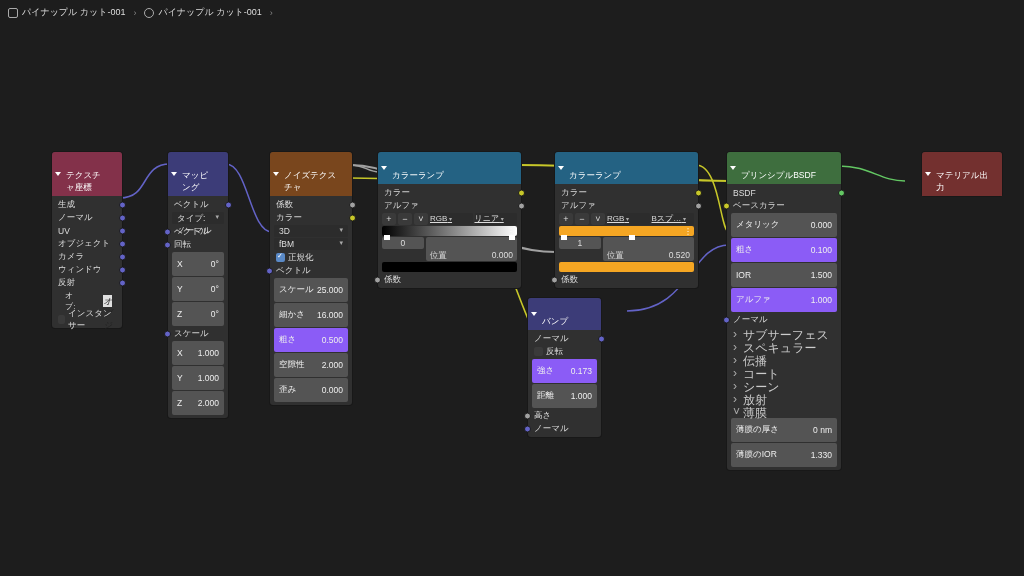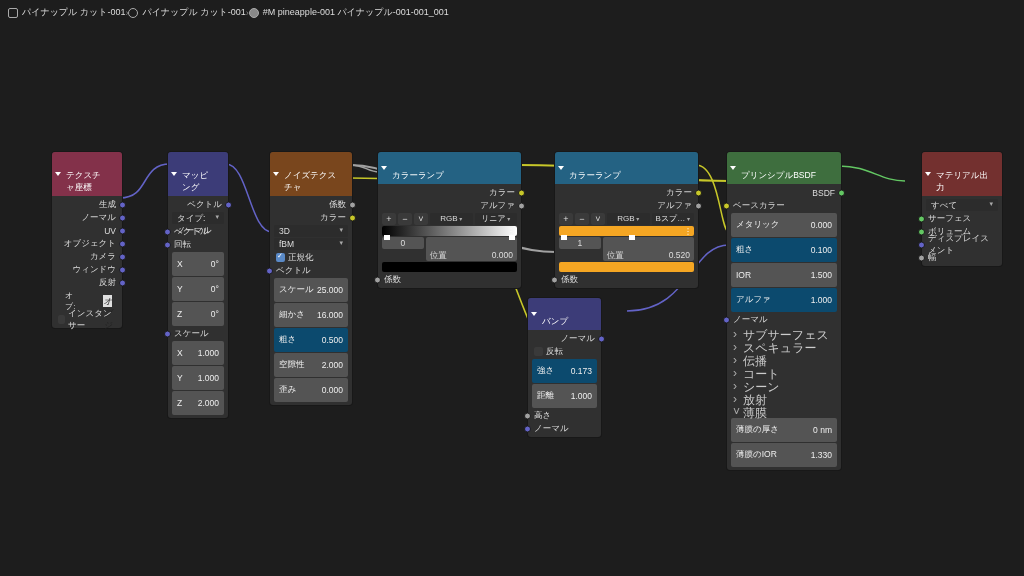--- a/index.html
+++ b/index.html
@@ -11,20 +11,21 @@
     width: 1024px;
     height: 576px;
     overflow: hidden;
     position: relative;
   }
   .breadcrumb {
     position: absolute;
     top: 6px; left: 8px;
     display: flex;
     align-items: center;
+    gap: 8px;
     color: #ddd;
     font-size: 9px;
   }
   .breadcrumb .sep { color: #888; }
   .bc-icon { display:inline-block; width:10px; height:10px; border:1px solid #aaa; border-radius:2px; margin-right:4px; vertical-align:middle;}
   .bc-icon.arm { border-radius:50%; position:relative;}
   .bc-icon.sphere{ border-radius:50%; background:#888;}
   .canvas { position:absolute; top:0; left:0; width:1024px; height:576px; }
   svg.wires { position:absolute; top:0; left:0; width:1024px; height:576px; pointer-events:none; }
 
@@ -55,73 +56,72 @@
   .hdr-green  { background:#3e6e3e; }
   .hdr-dred   { background:#73302f; }
 
   .body { padding: 2px 0; }
   .row {
     display:flex; align-items:center;
     padding: 1px 6px;
     position:relative;
     height: 13px;
   }
-  .row.right { justify-content:flex-end; }
+  .row.right { }
   .row.left  { justify-content:flex-start; }
 
   .sock { position:absolute; width:7px; height:7px; border-radius:50%; top:50%; transform:translateY(-50%); border:1px solid #1a1a1a; }
   .sock.out { right:-4px; }
   .sock.in  { left:-4px; }
   .sock.vec { background:#6363c7; }
   .sock.col { background:#c7c729; }
   .sock.fac { background:#a1a1a1; }
   .sock.sha { background:#63c763; }
 
   .field {
     background:#545454; border-radius:2px; display:flex; align-items:center; justify-content:space-between;
     padding:1px 5px; margin:1px 4px; font-size:8.5px; color:#eee; height:24px;
   }
   .field .l {color:#eee;}
   .field .v {color:#eee;}
-  .field.sel { background:#0c4a6e; }
+  .field.sel { background:#8b5cf6; }
   .drop { background:#2c2c2c; border-radius:2px; margin:1px 4px; padding:1px 5px; display:flex; justify-content:space-between; height:12px;}
   .drop::after{content:"▾"; color:#aaa; font-size:7px;}
   .sub { padding-left:10px; color:#ccc; font-size:12px; margin:1px 6px; position:relative; height:12px;}
   .sub::before{content:"›"; position:absolute; left:0; color:#aaa;}
   .sub.down::before{content:"˅";}
   .chk { display:inline-block; width:9px; height:9px; background:#5a8ac7; border-radius:2px; margin-right:3px; position:relative;}
   .chk::after{content:"✓"; color:#fff; font-size:7px; position:absolute; left:1px; top:-1px;}
   .chk.off{background:#3a3a3a;} .chk.off::after{content:"";}
   .grad { height:10px; margin:1px 4px; border-radius:2px; position:relative;}
   .grad.bw { background:linear-gradient(90deg,#000,#fff);}
   .grad.or { background:linear-gradient(90deg,#f5a623,#f5a623);}
   .grad .dots{position:absolute; right:2px; top:1px; color:#fff; font-size:8px;}
   .grad .hnd{position:absolute; top:9px; width:6px; height:5px; background:#fff;}
   .grad.or .hnd{background:#fff;} 
   .bar { display:flex; gap:2px; margin:1px 4px;}
   .bar .btn{flex:0 0 14px; background:#3a3a3a; border-radius:2px; text-align:center; font-size:9px; height:12px; line-height:12px;}
-  .bar .dd{flex:1; background:#2c2c2c; border-radius:2px; font-size:8px; height:12px; line-height:12px; text-align:center; position:relative;}
+  .bar .dd{flex:1; background:#2c2c2c; border-radius:2px; font-size:8px; height:12px; line-height:12px; position:relative;text-decoration:underline;}
   .bar .dd::after{content:" ▾"; font-size:6px; color:#aaa;}
   .black { background:#000; height:10px; margin:1px 4px; border-radius:2px;}
   .pos { display:flex; gap:2px; margin:1px 4px;}
   .pos .a{flex:1; background:#545454; border-radius:2px; text-align:center; height:12px; line-height:12px;}
   .pos .b{flex:2; background:#545454; border-radius:2px; display:flex; justify-content:space-between; padding:12px 4px; height:12px; line-height:12px;}
   .obj-row{ display:flex; gap:14px; margin:1px 13px; align-items:center;}
   .obj-row .ico{width:12px;height:12px;background:#3a3a3a;border-radius:2px;}
   .obj-row .fld{flex:1;background:#e0e0e0;border-radius:0;height:12px;color:#222;font-style:italic;text-align:center;line-height:12px;}
 </style>
 </head>
 <body>
 
 <div class="breadcrumb">
   <span><span class="bc-icon"></span><span>パイナップル カット-001</span></span>
   <span class="sep">›</span>
   <span><span class="bc-icon arm"></span><span>パイナップル カット-001</span></span>
   <span class="sep">›</span>
-  <span><span class="bc-icon sphere"></span><span>#M pineapple-001 パイナップル-001-001_001</span></span>
 </div>
 
 <svg class="wires">
   <path d="M120,198 C150,198 140,164 170,164" stroke="#6363c7" stroke-width="1.5" fill="none"></path>
   <path d="M226,164 C248,164 250,232 272,232" stroke="#6363c7" stroke-width="1.5" fill="none"></path>
   <path d="M350,165 C365,165 368,172 379,172" stroke="#a1a1a1" stroke-width="1.5" fill="none"></path>
   <path d="M350,178 C380,178 430,180 460,180 C490,180 530,364 558,364" stroke="#c7c729" stroke-width="1.5" fill="none"></path>
   <path d="M350,165 C430,165 460,252 556,252" stroke="#a1a1a1" stroke-width="2" fill="none"></path>
   <path d="M519,165 C640,165 640,181 729,181" stroke="#c7c729" stroke-width="2" fill="none"></path>
   <path d="M696,165 C720,165 720,232 729,232" stroke="#c7c729" stroke-width="1.5" fill="none"></path>
@@ -422,36 +422,15 @@
         </div>
       <div class="field">
           <span class="l">薄膜のIOR</span>
           <span class="v">1.330</span>
         </div>
     </div>
   </div>
 
   <div class="node" style="left:922px; top:152px; width:80px;">
     <div class="header hdr-dred"><span>マテリアル出力</span></div>
-    <div class="body">
-      <div class="drop">
-          <span>すべて</span>
-        </div>
-      <div class="row left">
-          <span class="sock in sha"></span>
-          <span>サーフェス</span>
-        </div>
-      <div class="row left">
-          <span class="sock in sha"></span>
-          <span>ボリューム</span>
-        </div>
-      <div class="row left">
-          <span class="sock in vec"></span>
-          <span>ディスプレイスメント</span>
-        </div>
-      <div class="row left">
-          <span class="sock in fac"></span>
-          <span>幅</span>
-        </div>
-    </div>
   </div>
 
 </div>
 
 </body></html>

